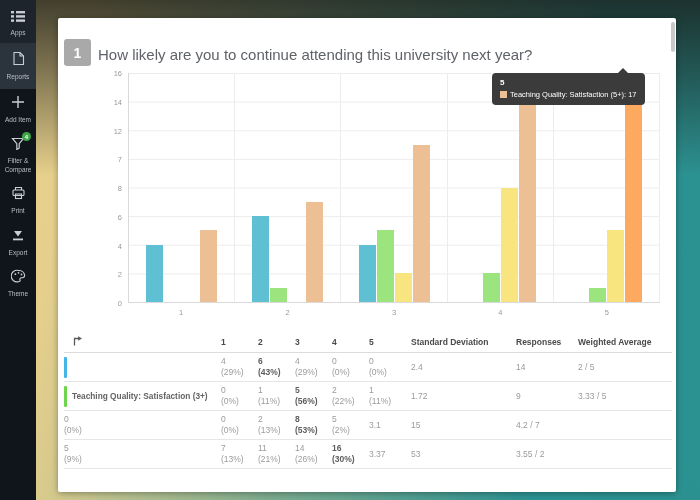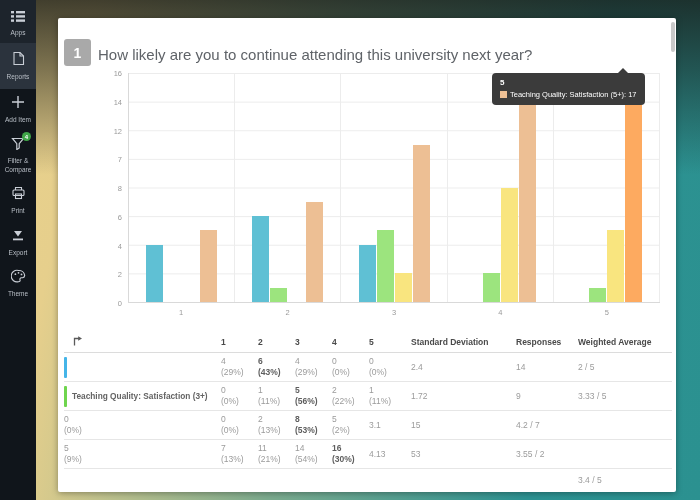--- a/index.html
+++ b/index.html
@@ -334,37 +334,26 @@
           <div class="cell">
             <span class="v">7</span>
             <span class="p">(13%)</span>
           </div>
           <div class="cell">
             <span class="v">11</span>
             <span class="p">(21%)</span>
           </div>
           <div class="cell">
             <span class="v">14</span>
-            <span class="p">(54%)</span>
+            <span class="p">(26%)</span>
           </div>
           <div class="cell b">
             <span class="v">16</span>
             <span class="p">(30%)</span>
           </div>
-          <div>4.13</div>
+          <div>3.37</div>
           <div>53</div>
           <div>3.55 / 2</div>
         </div>
       </div>
 
-    <div class="trow tfoot">
-      <div></div>
-        <div></div>
-        <div></div>
-        <div></div>
-        <div></div>
-        <div></div>
-        <div></div>
-        <div></div>
-      <div>3.4 / 5</div>
-    </div>
   </div>
 </div>
 
 </body></html>

